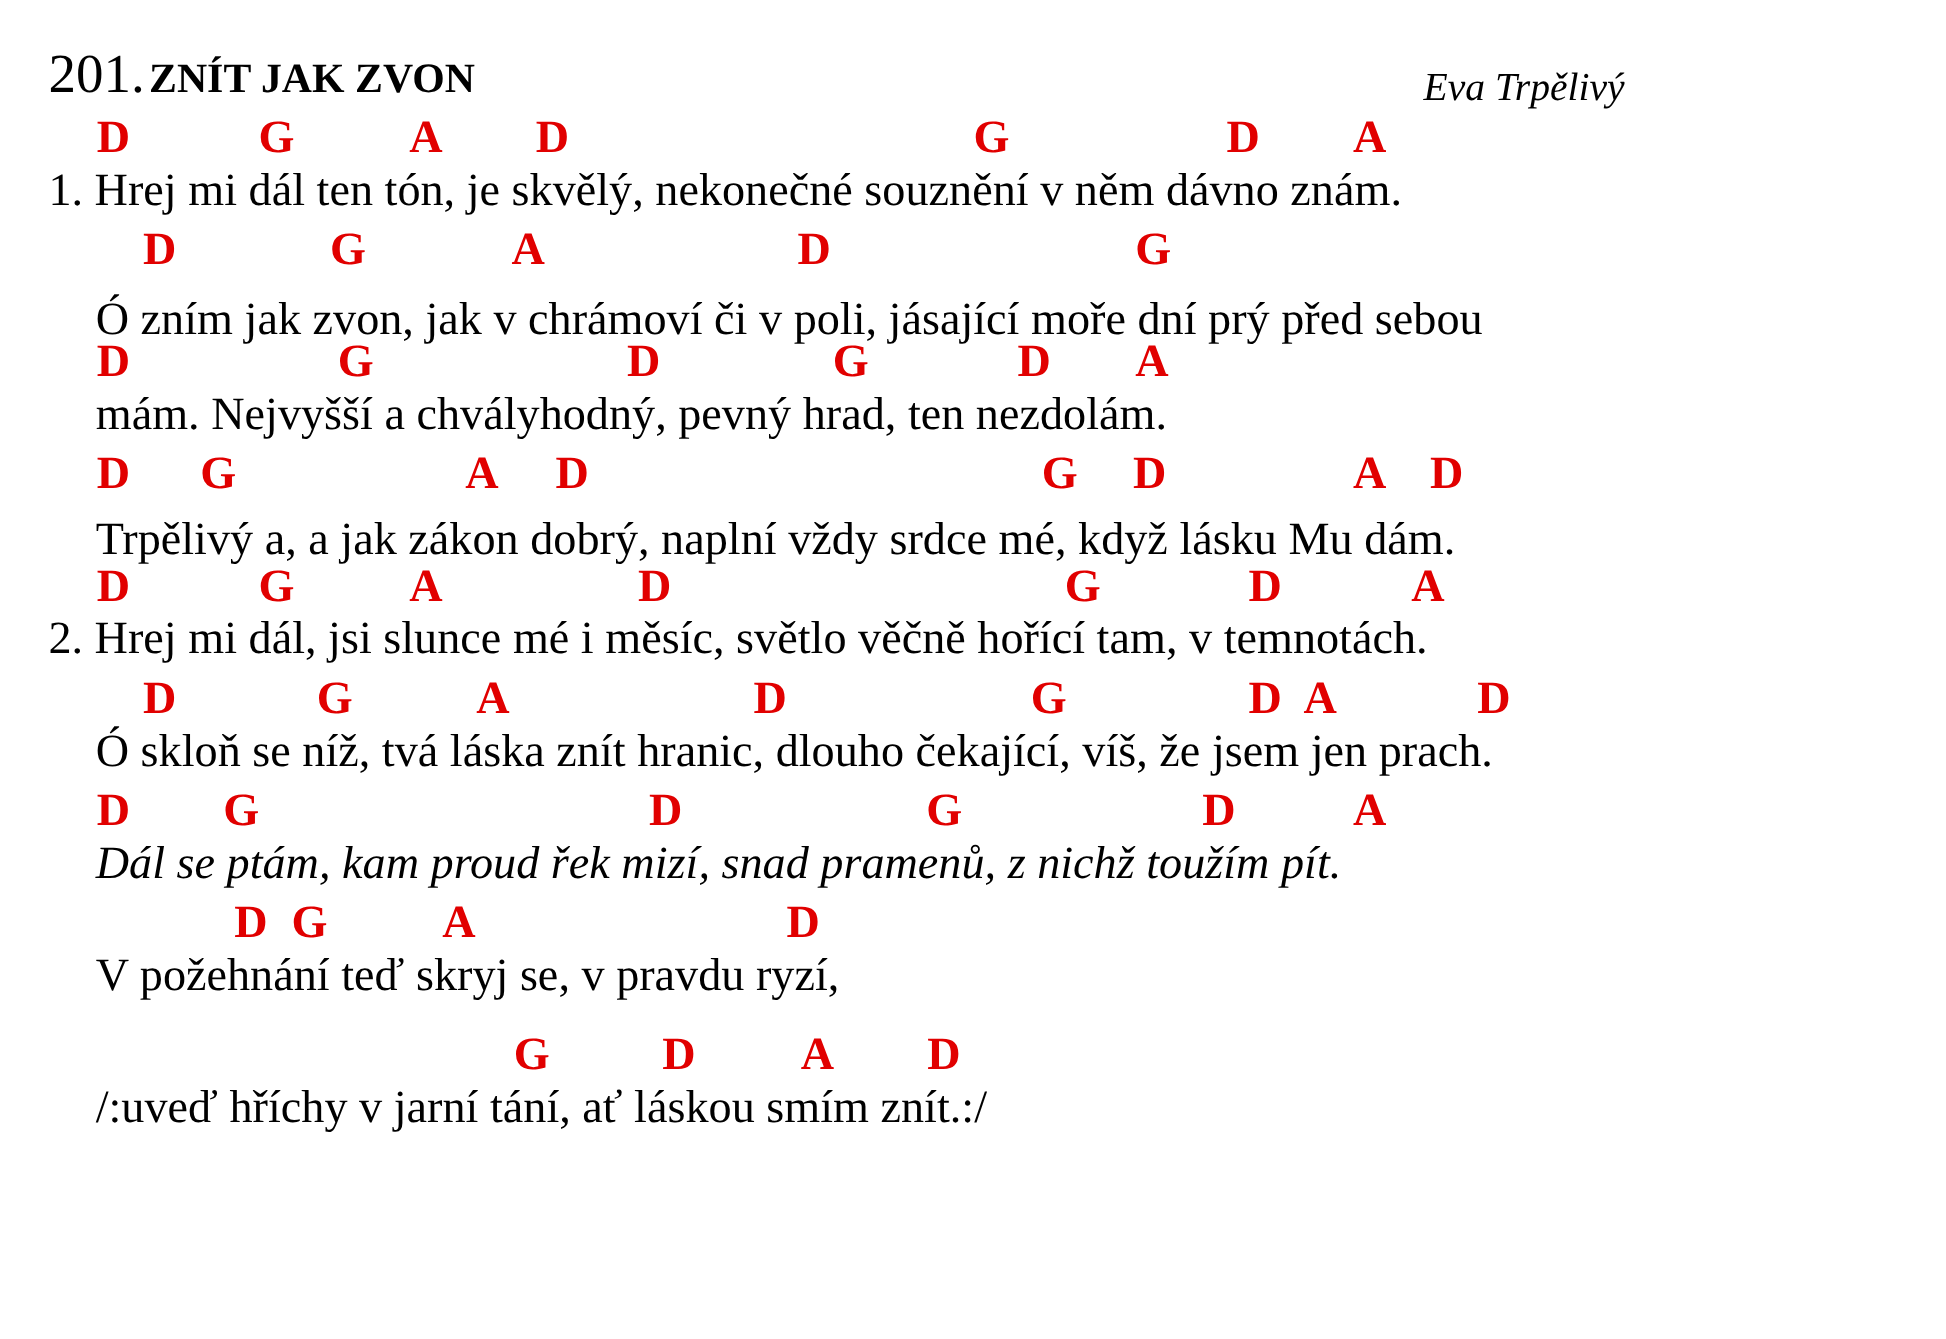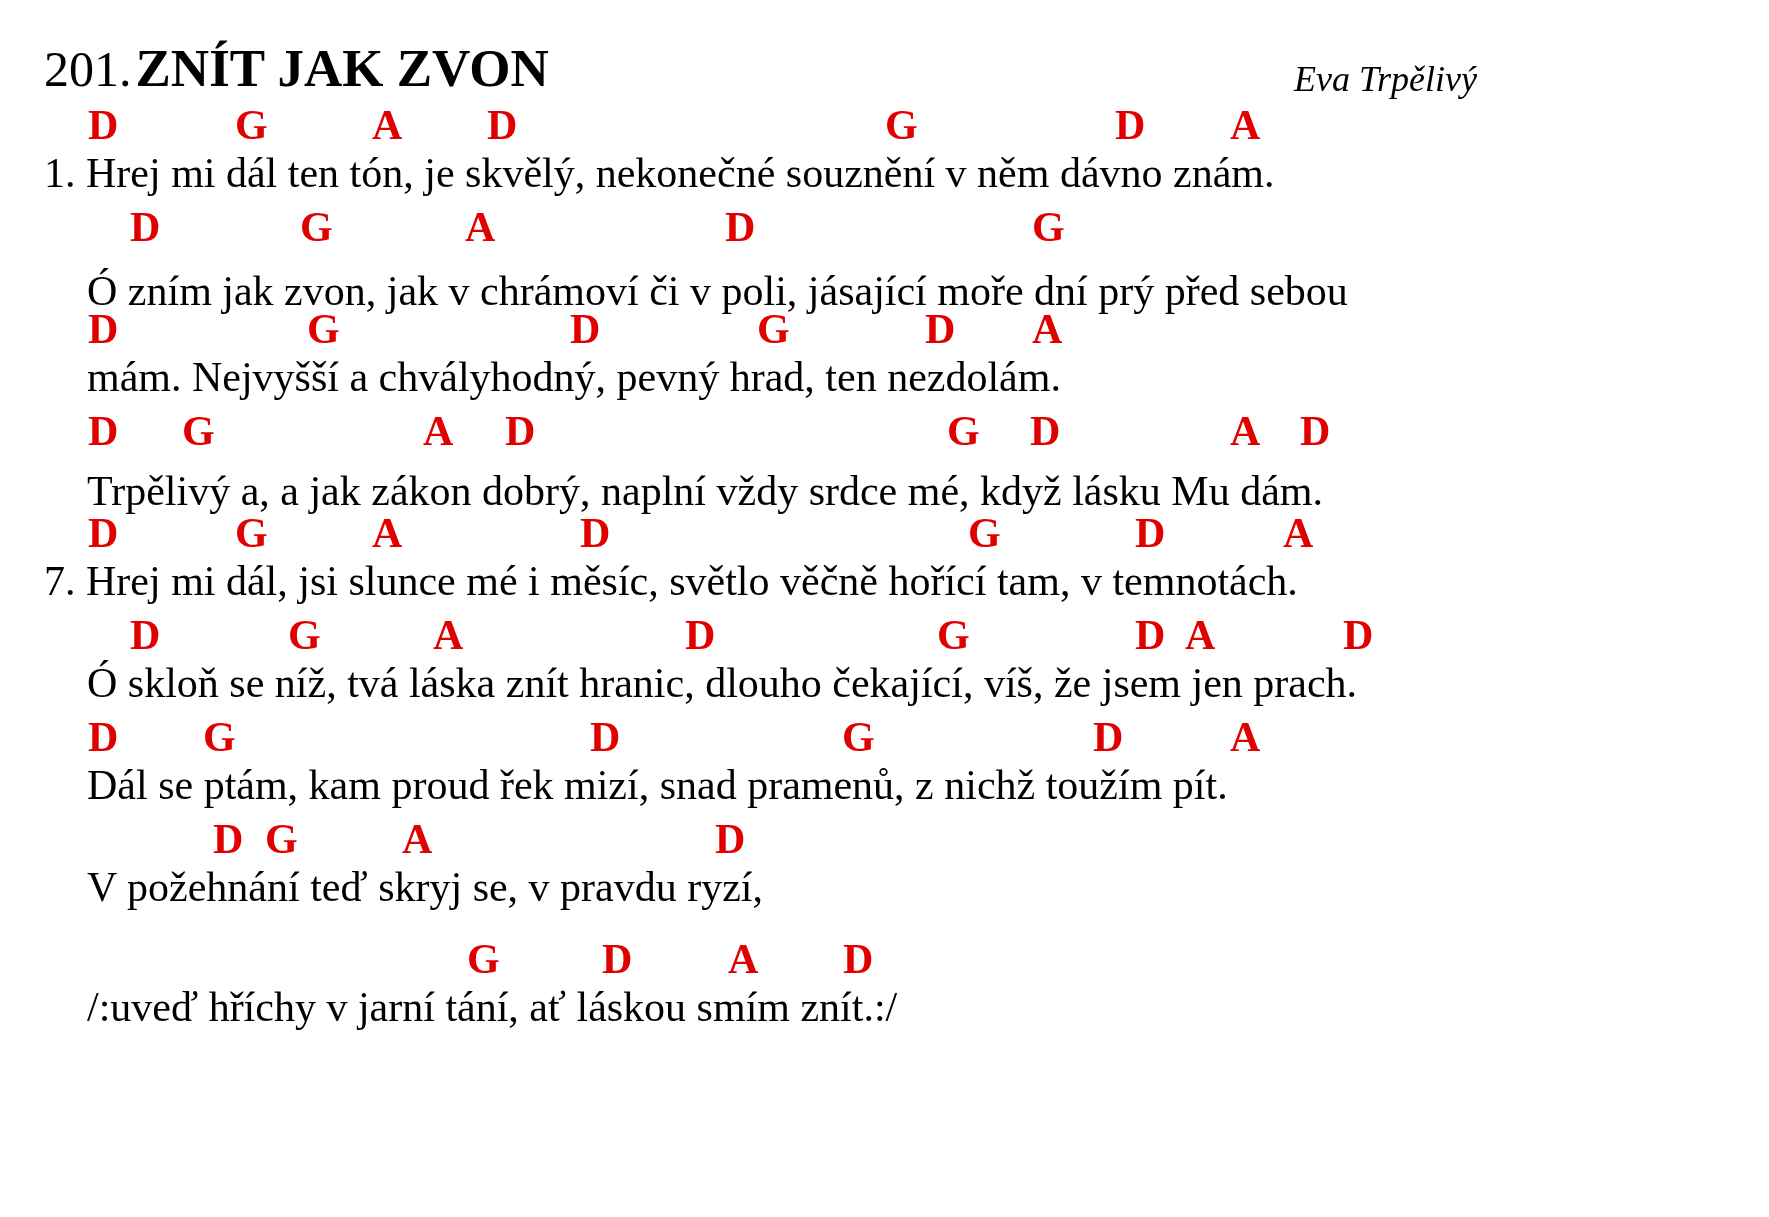--- a/index.html
+++ b/index.html
@@ -1,20 +1,20 @@
 <!DOCTYPE html>
 <html><head>
 <meta charset="utf-8">
 <style>
   html, body { margin: 0; padding: 0; background: #ffffff; }
   body { width: 1769px; height: 1217px; position: relative; overflow: hidden;
          font-family: "Liberation Serif", "DejaVu Serif", serif; color: #000; }
   .title-row { position: absolute; left: 44px; top: 38px; height: 62px; }
   .song-number { font-size: 50px; font-weight: normal; margin-top: 12px; }
-  .song-title { font-size: 53px; font-weight: bold; letter-spacing: 0px; }
+  .song-title { font-size: 38px; font-weight: bold; letter-spacing: 0px; }
   .author { position: absolute; right: 292px; top: 58px; font-size: 36px; font-style: italic; }
   .chord { position: absolute; color: #e10000; font-weight: bold; font-size: 42px;
            line-height: 1; font-family: "Liberation Serif", "DejaVu Serif", serif; }
   .lyric { position: absolute; font-size: 42px; line-height: 1; white-space: nowrap; }
 </style>
 </head>
 <body>
 
 <div class="title-row">
   <span class="song-number">201.</span>
@@ -53,37 +53,37 @@
     <span class="chord" style="left: 1230px; top: 410px; color: rgb(225, 0, 0);">A</span>
     <span class="chord" style="left: 1300px; top: 410px; color: rgb(225, 0, 0);">D</span>
     <div class="lyric" style="left: 87px; top: 470px;">Trpělivý a, a jak zákon dobrý, naplní vždy srdce mé, když lásku Mu dám.</div>
     <span class="chord" style="left: 88px; top: 512px; color: rgb(225, 0, 0);">D</span>
     <span class="chord" style="left: 235px; top: 512px; color: rgb(225, 0, 0);">G</span>
     <span class="chord" style="left: 372px; top: 512px; color: rgb(225, 0, 0);">A</span>
     <span class="chord" style="left: 580px; top: 512px; color: rgb(225, 0, 0);">D</span>
     <span class="chord" style="left: 968px; top: 512px; color: rgb(225, 0, 0);">G</span>
     <span class="chord" style="left: 1135px; top: 512px; color: rgb(225, 0, 0);">D</span>
     <span class="chord" style="left: 1283px; top: 512px; color: rgb(225, 0, 0);">A</span>
-    <div class="lyric" style="left: 44px; top: 560px;">7. Hrej mi dál, jsi slunce mé i měsíc, světlo věčně hořící tam, v temnotách.</div>
+    <div class="lyric" style="left: 44px; top: 560px;">2. Hrej mi dál, jsi slunce mé i měsíc, světlo věčně hořící tam, v temnotách.</div>
     <span class="chord" style="left: 130px; top: 614px; color: rgb(225, 0, 0);">D</span>
     <span class="chord" style="left: 288px; top: 614px; color: rgb(225, 0, 0);">G</span>
     <span class="chord" style="left: 433px; top: 614px; color: rgb(225, 0, 0);">A</span>
     <span class="chord" style="left: 685px; top: 614px; color: rgb(225, 0, 0);">D</span>
     <span class="chord" style="left: 937px; top: 614px; color: rgb(225, 0, 0);">G</span>
     <span class="chord" style="left: 1135px; top: 614px; color: rgb(225, 0, 0);">D</span>
     <span class="chord" style="left: 1185px; top: 614px; color: rgb(225, 0, 0);">A</span>
     <span class="chord" style="left: 1343px; top: 614px; color: rgb(225, 0, 0);">D</span>
     <div class="lyric" style="left: 87px; top: 662px;">Ó skloň se níž, tvá láska znít hranic, dlouho čekající, víš, že jsem jen prach.</div>
     <span class="chord" style="left: 88px; top: 716px; color: rgb(225, 0, 0);">D</span>
     <span class="chord" style="left: 203px; top: 716px; color: rgb(225, 0, 0);">G</span>
     <span class="chord" style="left: 590px; top: 716px; color: rgb(225, 0, 0);">D</span>
     <span class="chord" style="left: 842px; top: 716px; color: rgb(225, 0, 0);">G</span>
     <span class="chord" style="left: 1093px; top: 716px; color: rgb(225, 0, 0);">D</span>
     <span class="chord" style="left: 1230px; top: 716px; color: rgb(225, 0, 0);">A</span>
-    <div class="lyric" style="left: 87px; top: 764px;">Dál se ptám, kam proud řek mizí, snad pramenů, z nichž toužím pít.</div>
+    <div class="lyric" style="left: 87px; top: 764px; font-style: italic;">Dál se ptám, kam proud řek mizí, snad pramenů, z nichž toužím pít.</div>
     <span class="chord" style="left: 213px; top: 818px; color: rgb(225, 0, 0);">D</span>
     <span class="chord" style="left: 265px; top: 818px; color: rgb(225, 0, 0);">G</span>
     <span class="chord" style="left: 402px; top: 818px; color: rgb(225, 0, 0);">A</span>
     <span class="chord" style="left: 715px; top: 818px; color: rgb(225, 0, 0);">D</span>
     <div class="lyric" style="left: 87px; top: 866px;">V požehnání teď skryj se, v pravdu ryzí,</div>
     <span class="chord" style="left: 467px; top: 938px; color: rgb(225, 0, 0);">G</span>
     <span class="chord" style="left: 602px; top: 938px; color: rgb(225, 0, 0);">D</span>
     <span class="chord" style="left: 728px; top: 938px; color: rgb(225, 0, 0);">A</span>
     <span class="chord" style="left: 843px; top: 938px; color: rgb(225, 0, 0);">D</span>
     <div class="lyric" style="left: 87px; top: 986px;">/:uveď hříchy v jarní tání, ať láskou smím znít.:/</div>

